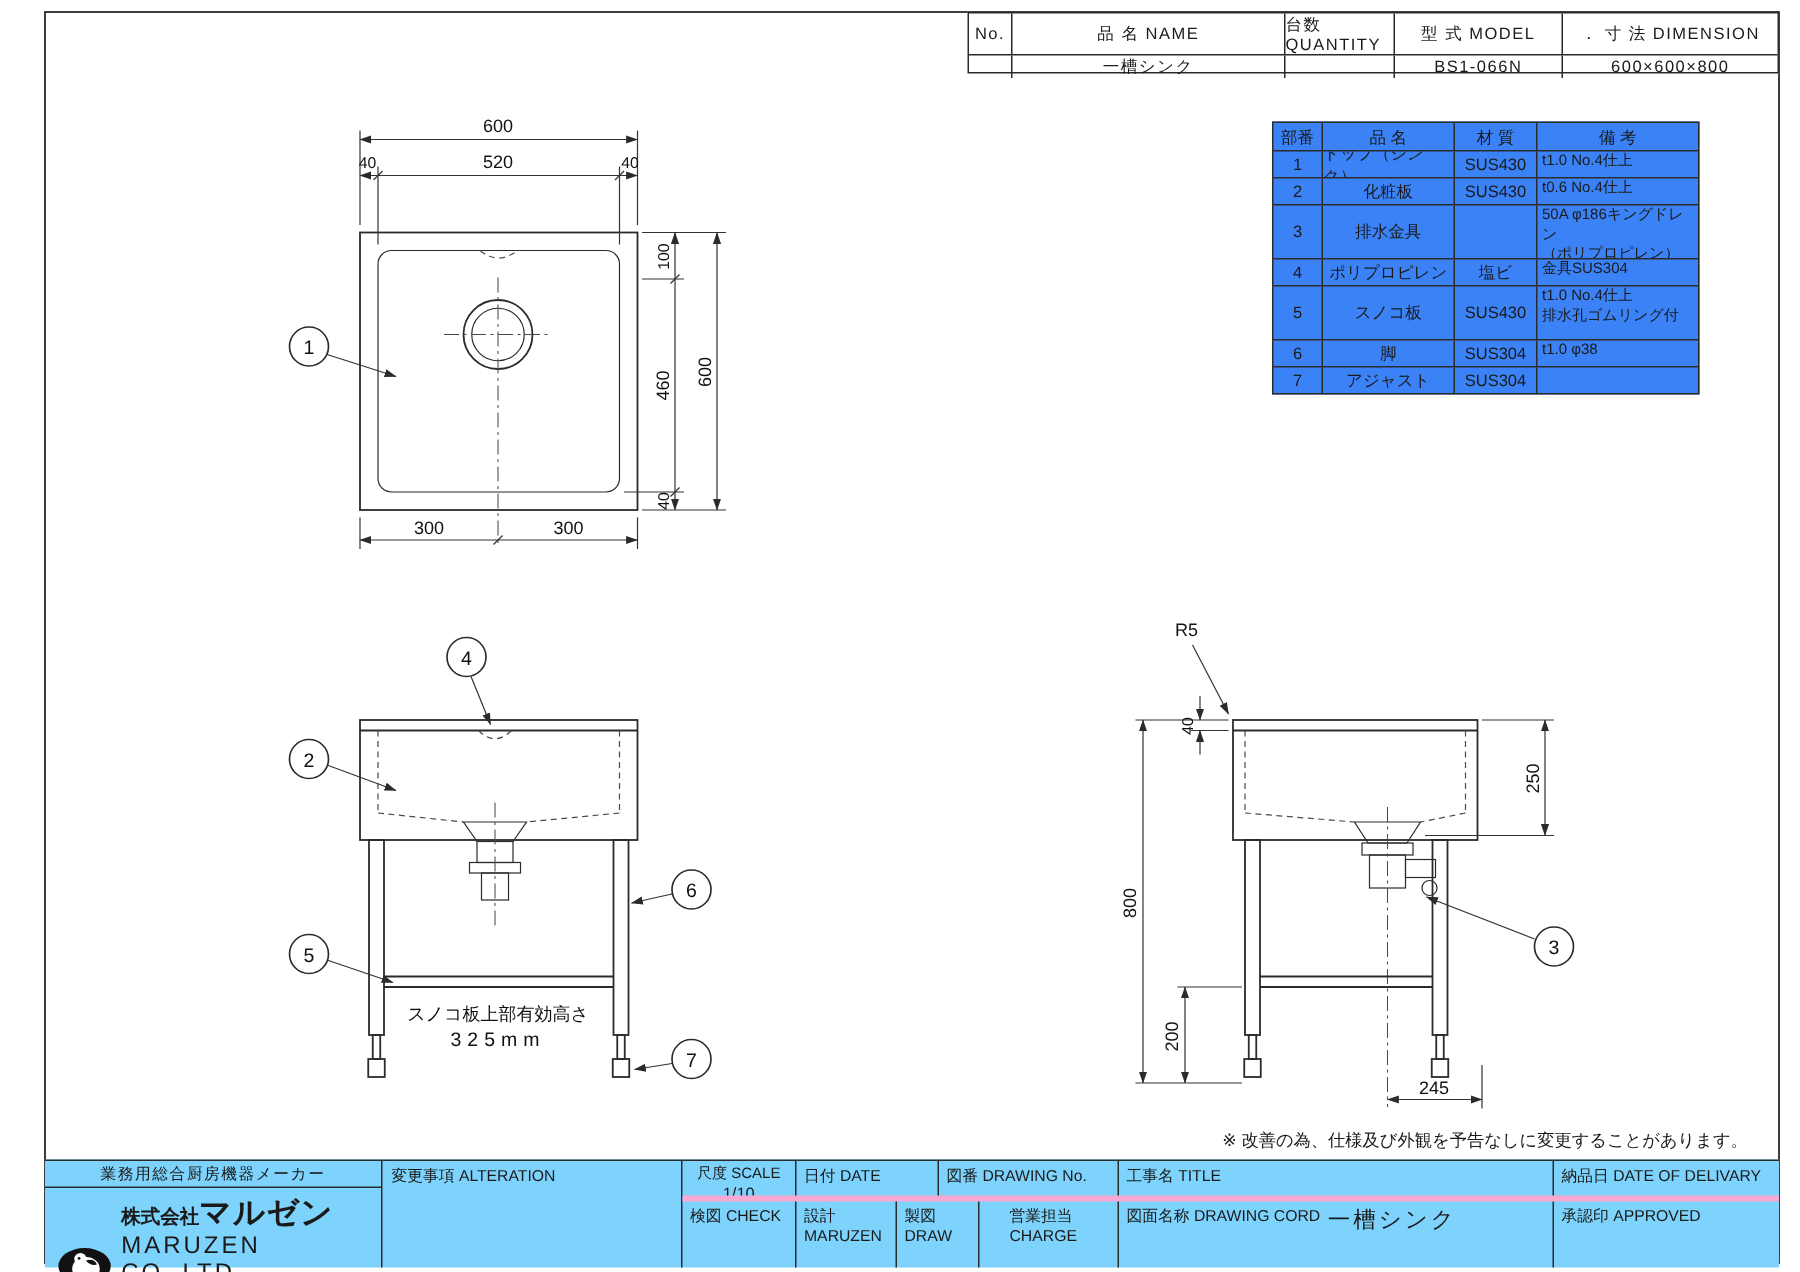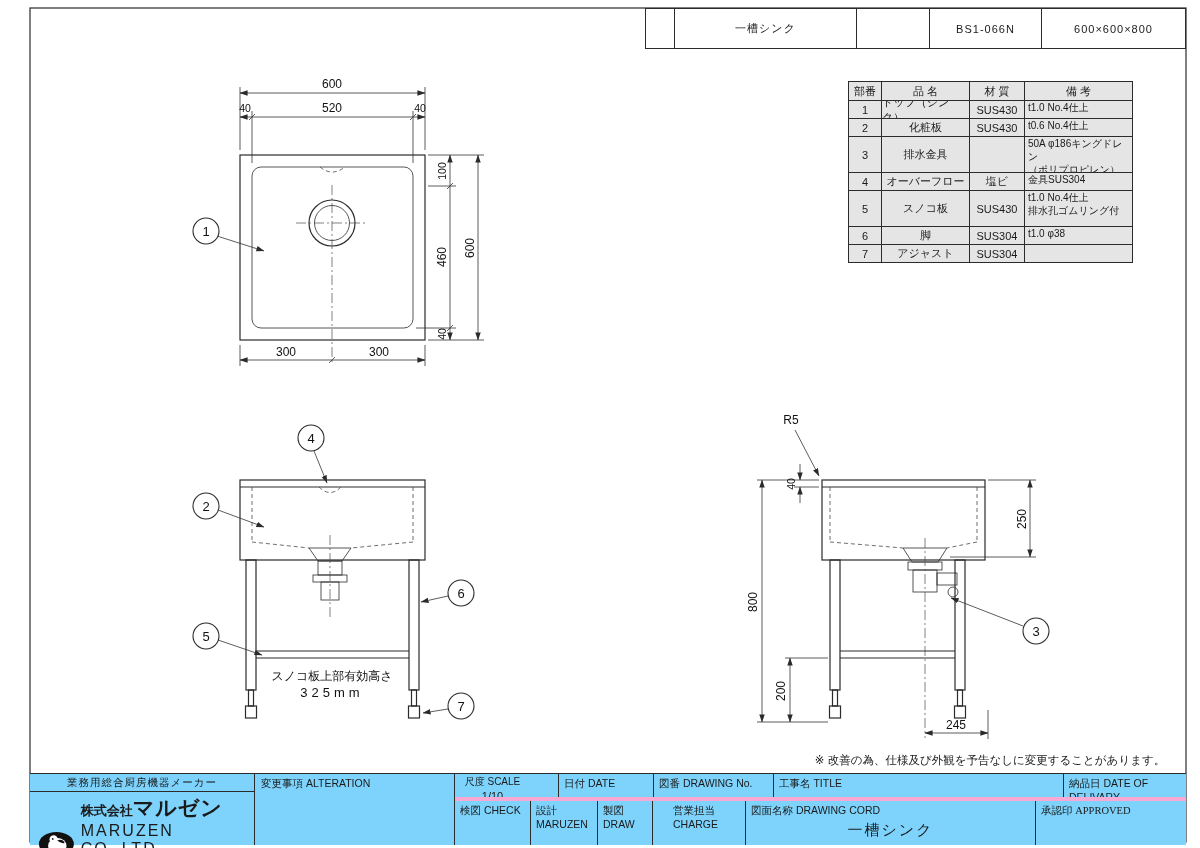--- a/index.html
+++ b/index.html
@@ -26,21 +26,21 @@
   .header-table { position:absolute; left:645px; top:8px; width:541px; height:41px;
     border:1px solid #2b2b2b; background:#fff; display:flex; flex-direction:column; }
   .ht-row { display:flex; flex:1; }
   .ht-row + .ht-row { border-top:1px solid #2b2b2b; }
   .ht-cell { display:flex; align-items:center; justify-content:center; font-size:11px; letter-spacing:1px; overflow:hidden; }
   .ht-cell + .ht-cell { border-left:1px solid #2b2b2b; }
   .hc1{width:28px;} .hc2{width:182px;} .hc3{width:73px;} .hc4{width:112px;} .hc5{flex:1;}
 
   
   .parts-table { position:absolute; left:848px; top:81px; width:285px;
-    border:1px solid #2b2b2b; background:#e5e5e5; }
+    border:1px solid #2b2b2b; background:#3b82f6; }
   .pt-row { display:flex; }
   .pt-row + .pt-row { border-top:1px solid #2b2b2b; }
   .pt-cell { display:flex; align-items:center; justify-content:center; font-size:11px; overflow:hidden; }
   .pt-cell + .pt-cell { border-left:1px solid #2b2b2b; }
   .pt-c1{width:32px;} .pt-c2{width:88px;} .pt-c3{width:55px;} .pt-c4{flex:1;}
   .pt-h { height:18px; } .pt-h2 { height:36px; }
   .pt-note { flex-direction:column; align-items:flex-start; justify-content:flex-start;
     padding-left:3px; font-size:10px; line-height:1.3; }
 
   
@@ -59,23 +59,23 @@
   .tb-en { font-size:16px; letter-spacing:2px; margin-top:0px; }
   .tb-alteration { width:200px; border-right:1px solid #2b2b2b; font-size:10.5px; padding:3px 6px; }
   .tb-grid { flex:1; display:flex; flex-direction:column; }
   .tb-toprow { height:27px; border-bottom:4px solid #f9a8d4; display:flex; }
   .tb-botrow { flex:1; display:flex; }
   .tb-cell { overflow:hidden; }
   .tb-cell + .tb-cell { border-left:1px solid #2b2b2b; }
   .lbl { font-size:10.5px; padding:3px 5px; }
   .tb-scale { width:75px; text-align:center; font-size:10px; padding-top:1px; }
   .tb-scaleval { font-size:11px; margin-top:1px; }
-  .tw-date{width:95px;margin-left:28px;} .tw-dno{width:120px;} .tw-title{width:290px;} .tw-del{flex:1;}
-  .bw-check{width:75px;} .bw-design{width:67px;} .bw-draw{width:55px;} .bw-charge{width:93px;padding-left:20px;} .bw-cord{width:290px;} .bw-appr{flex:1;font-family:Liberation Serif, serif;}
-  .tb-cord { display:flex; flex-direction:column; }
+  .tw-date{width:95px;} .tw-dno{width:120px;} .tw-title{width:290px;} .tw-del{flex:1;}
+  .bw-check{width:75px;} .bw-design{width:67px;} .bw-draw{width:55px;} .bw-charge{width:93px;padding-left:20px;} .bw-cord{width:290px;} .bw-appr{flex:1;}
+  .tb-cord { display:flex; flex-direction:row; }
   .tb-cord .lblx { font-size:10.5px; padding:3px 5px 0; }
   .tb-cordval { font-size:15px; text-align:center; margin-top:3px; letter-spacing:2px; }
 </style>
 </head>
 <body>
 
 <div class="page">
 
   <svg class="canvas" width="1200" height="848" viewBox="0 0 1200 848">
     <defs>
@@ -245,20 +245,27 @@
 
     <g>
       <line x1="1023" y1="626" x2="951" y2="598" class="dim" marker-end="url(#arr)"></line>
       <circle cx="1036" cy="631" r="13" class="bln"></circle>
       <text x="1036" y="636" class="bal">3</text>
     </g>
   </svg>
 
   <div class="header-table">
     <div class="ht-row">
+      <div class="ht-cell hc1">No.</div>
+      <div class="ht-cell hc2">品 名 NAME</div>
+      <div class="ht-cell hc3">台数 QUANTITY</div>
+      <div class="ht-cell hc4">型 式 MODEL</div>
+      <div class="ht-cell hc5">． 寸 法 DIMENSION</div>
+    </div>
+    <div class="ht-row">
       <div class="ht-cell hc1"></div>
       <div class="ht-cell hc2">一槽シンク</div>
       <div class="ht-cell hc3"></div>
       <div class="ht-cell hc4">BS1-066N</div>
       <div class="ht-cell hc5">600×600×800</div>
     </div>
   </div>
 
   <div class="parts-table">
     <div class="pt-row pt-h">
@@ -287,21 +294,21 @@
       <div class="pt-cell pt-c1">3</div>
       <div class="pt-cell pt-c2">排水金具</div>
       <div class="pt-cell pt-c3"></div>
       <div class="pt-cell pt-c4 pt-note">
           <span>50A φ186キングドレン</span>
           <span>（ポリプロピレン）</span>
         </div>
     </div>
     <div class="pt-row pt-h">
       <div class="pt-cell pt-c1">4</div>
-      <div class="pt-cell pt-c2">オーバーフロー</div>
+      <div class="pt-cell pt-c2">ポリプロピレン</div>
       <div class="pt-cell pt-c3">塩ビ</div>
       <div class="pt-cell pt-c4 pt-note">
           <span>金具SUS304</span>
         </div>
     </div>
     <div class="pt-row pt-h2">
       <div class="pt-cell pt-c1">5</div>
       <div class="pt-cell pt-c2">スノコ板</div>
       <div class="pt-cell pt-c3">SUS430</div>
       <div class="pt-cell pt-c4 pt-note">

